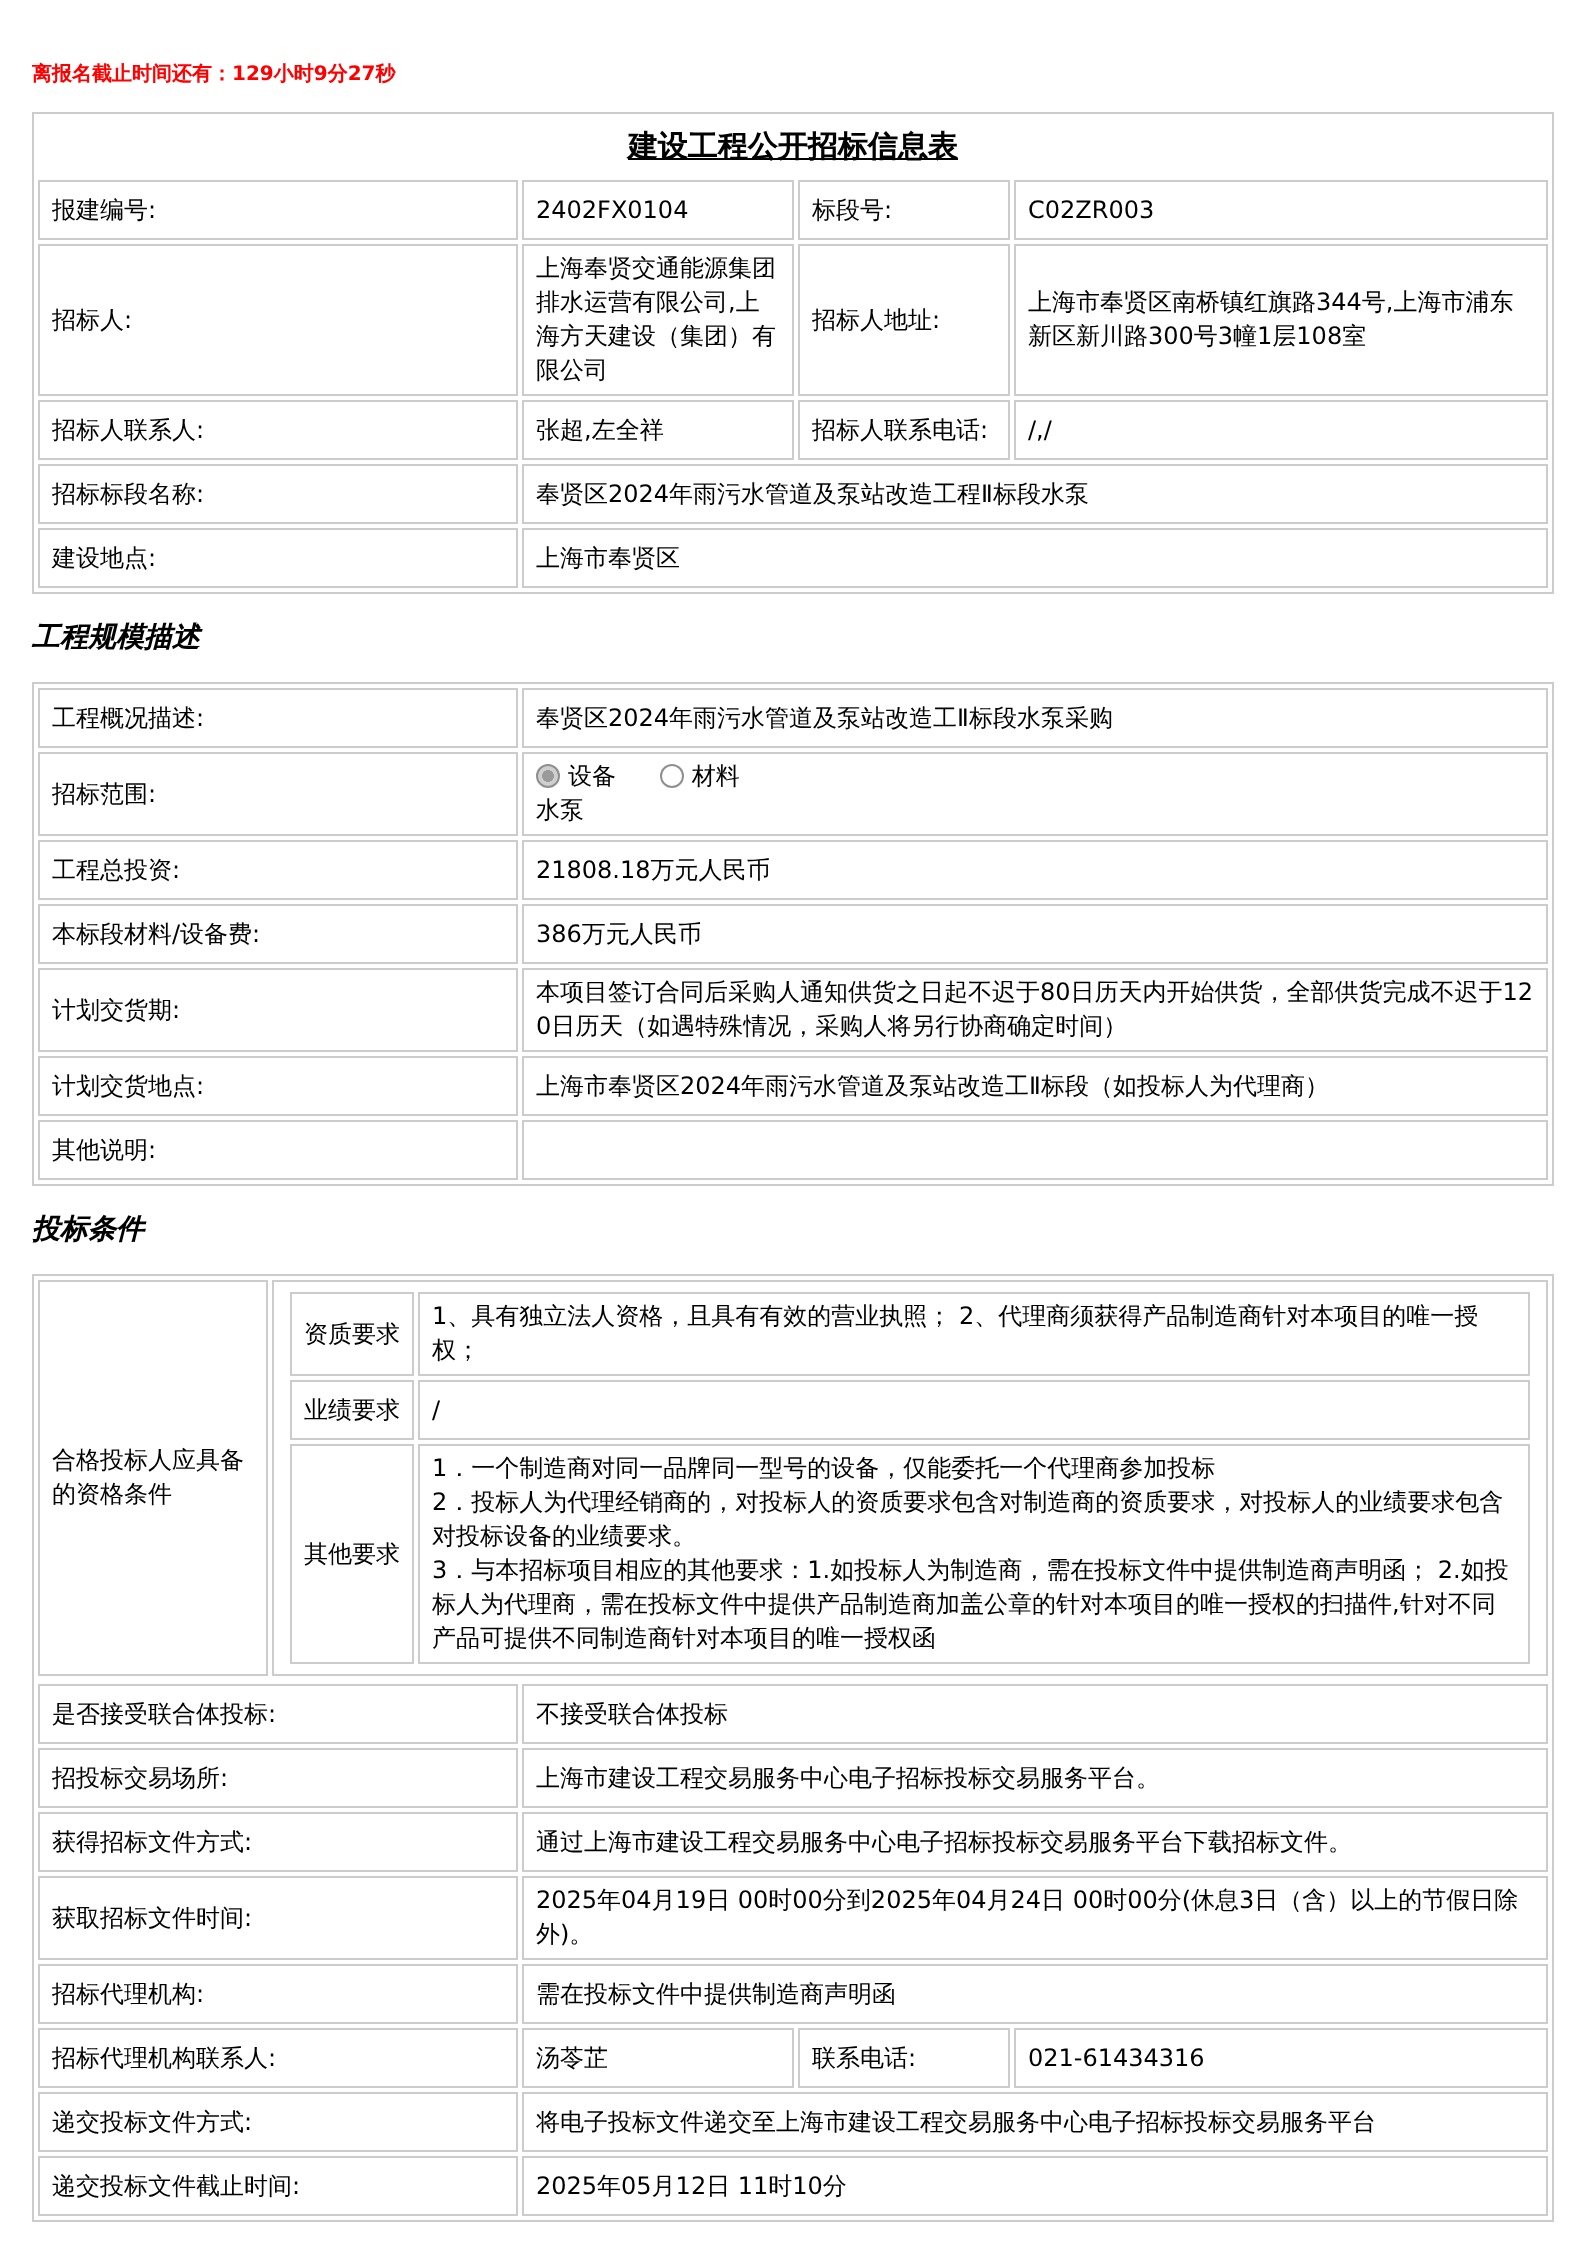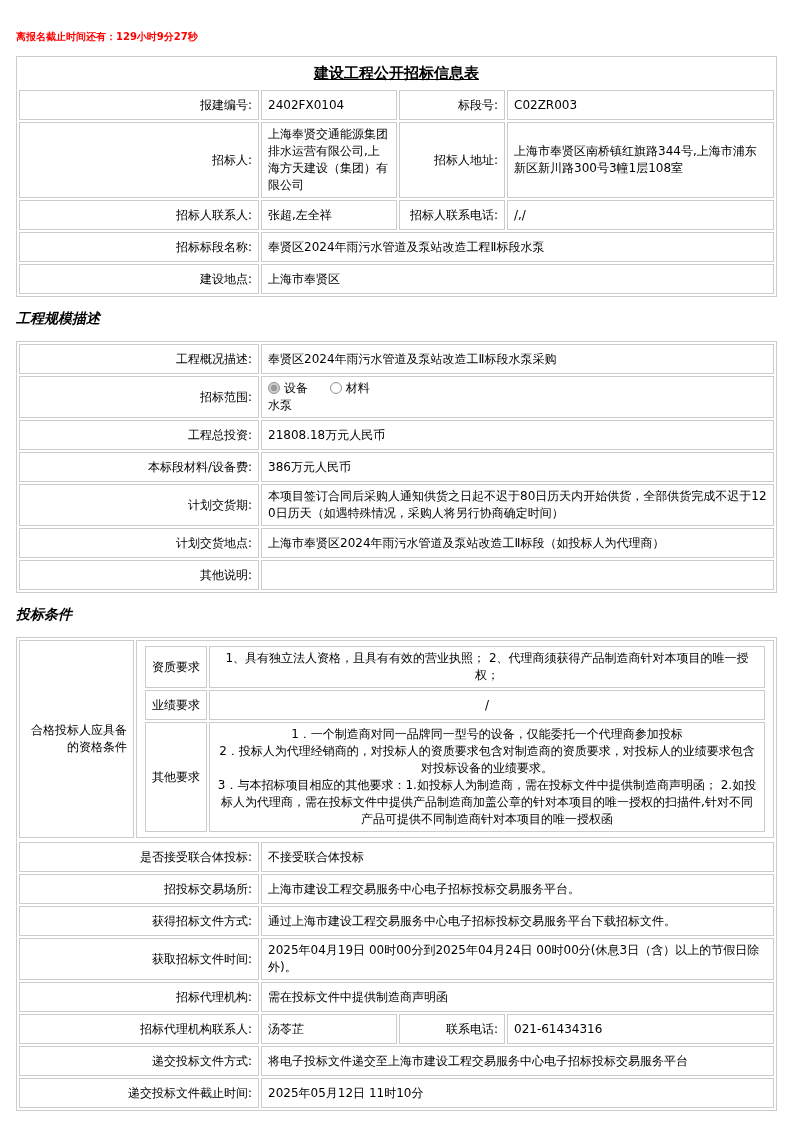--- a/index.html
+++ b/index.html
@@ -38,25 +38,25 @@
     table-layout: fixed;
   }
   table.grid td {
     border: 1px solid #cccccc;
     padding: 3px 6px;
     vertical-align: middle;
     height: 22px;
     word-break: break-all;
     overflow-wrap: anywhere;
   }
-  td.lbl { text-align: right; }
-  td.lbl-center { text-align: right; }
+  td.lbl { }
+  td.lbl-center { text-align: left; }
   td.val { text-align: left; }
   td.nest { border: none; padding: 0; }
-  table.inner { width: 100%; border-collapse: separate; border-spacing: 2px; table-layout: fixed; text-align: center; }
+  table.inner { width: 100%; border-collapse: separate; border-spacing: 2px; table-layout: fixed; }
   table.inner td { border: 1px solid #cccccc; padding: 3px 6px; vertical-align: middle; height: 22px; word-break: break-all; }
   .section-heading {
     font-weight: bold;
     font-size: 14px;
     margin: 13px 0 13px 16px;
     font-style: italic;
   }
   .radio {
     display: inline-block;
     width: 12px; height: 12px;

